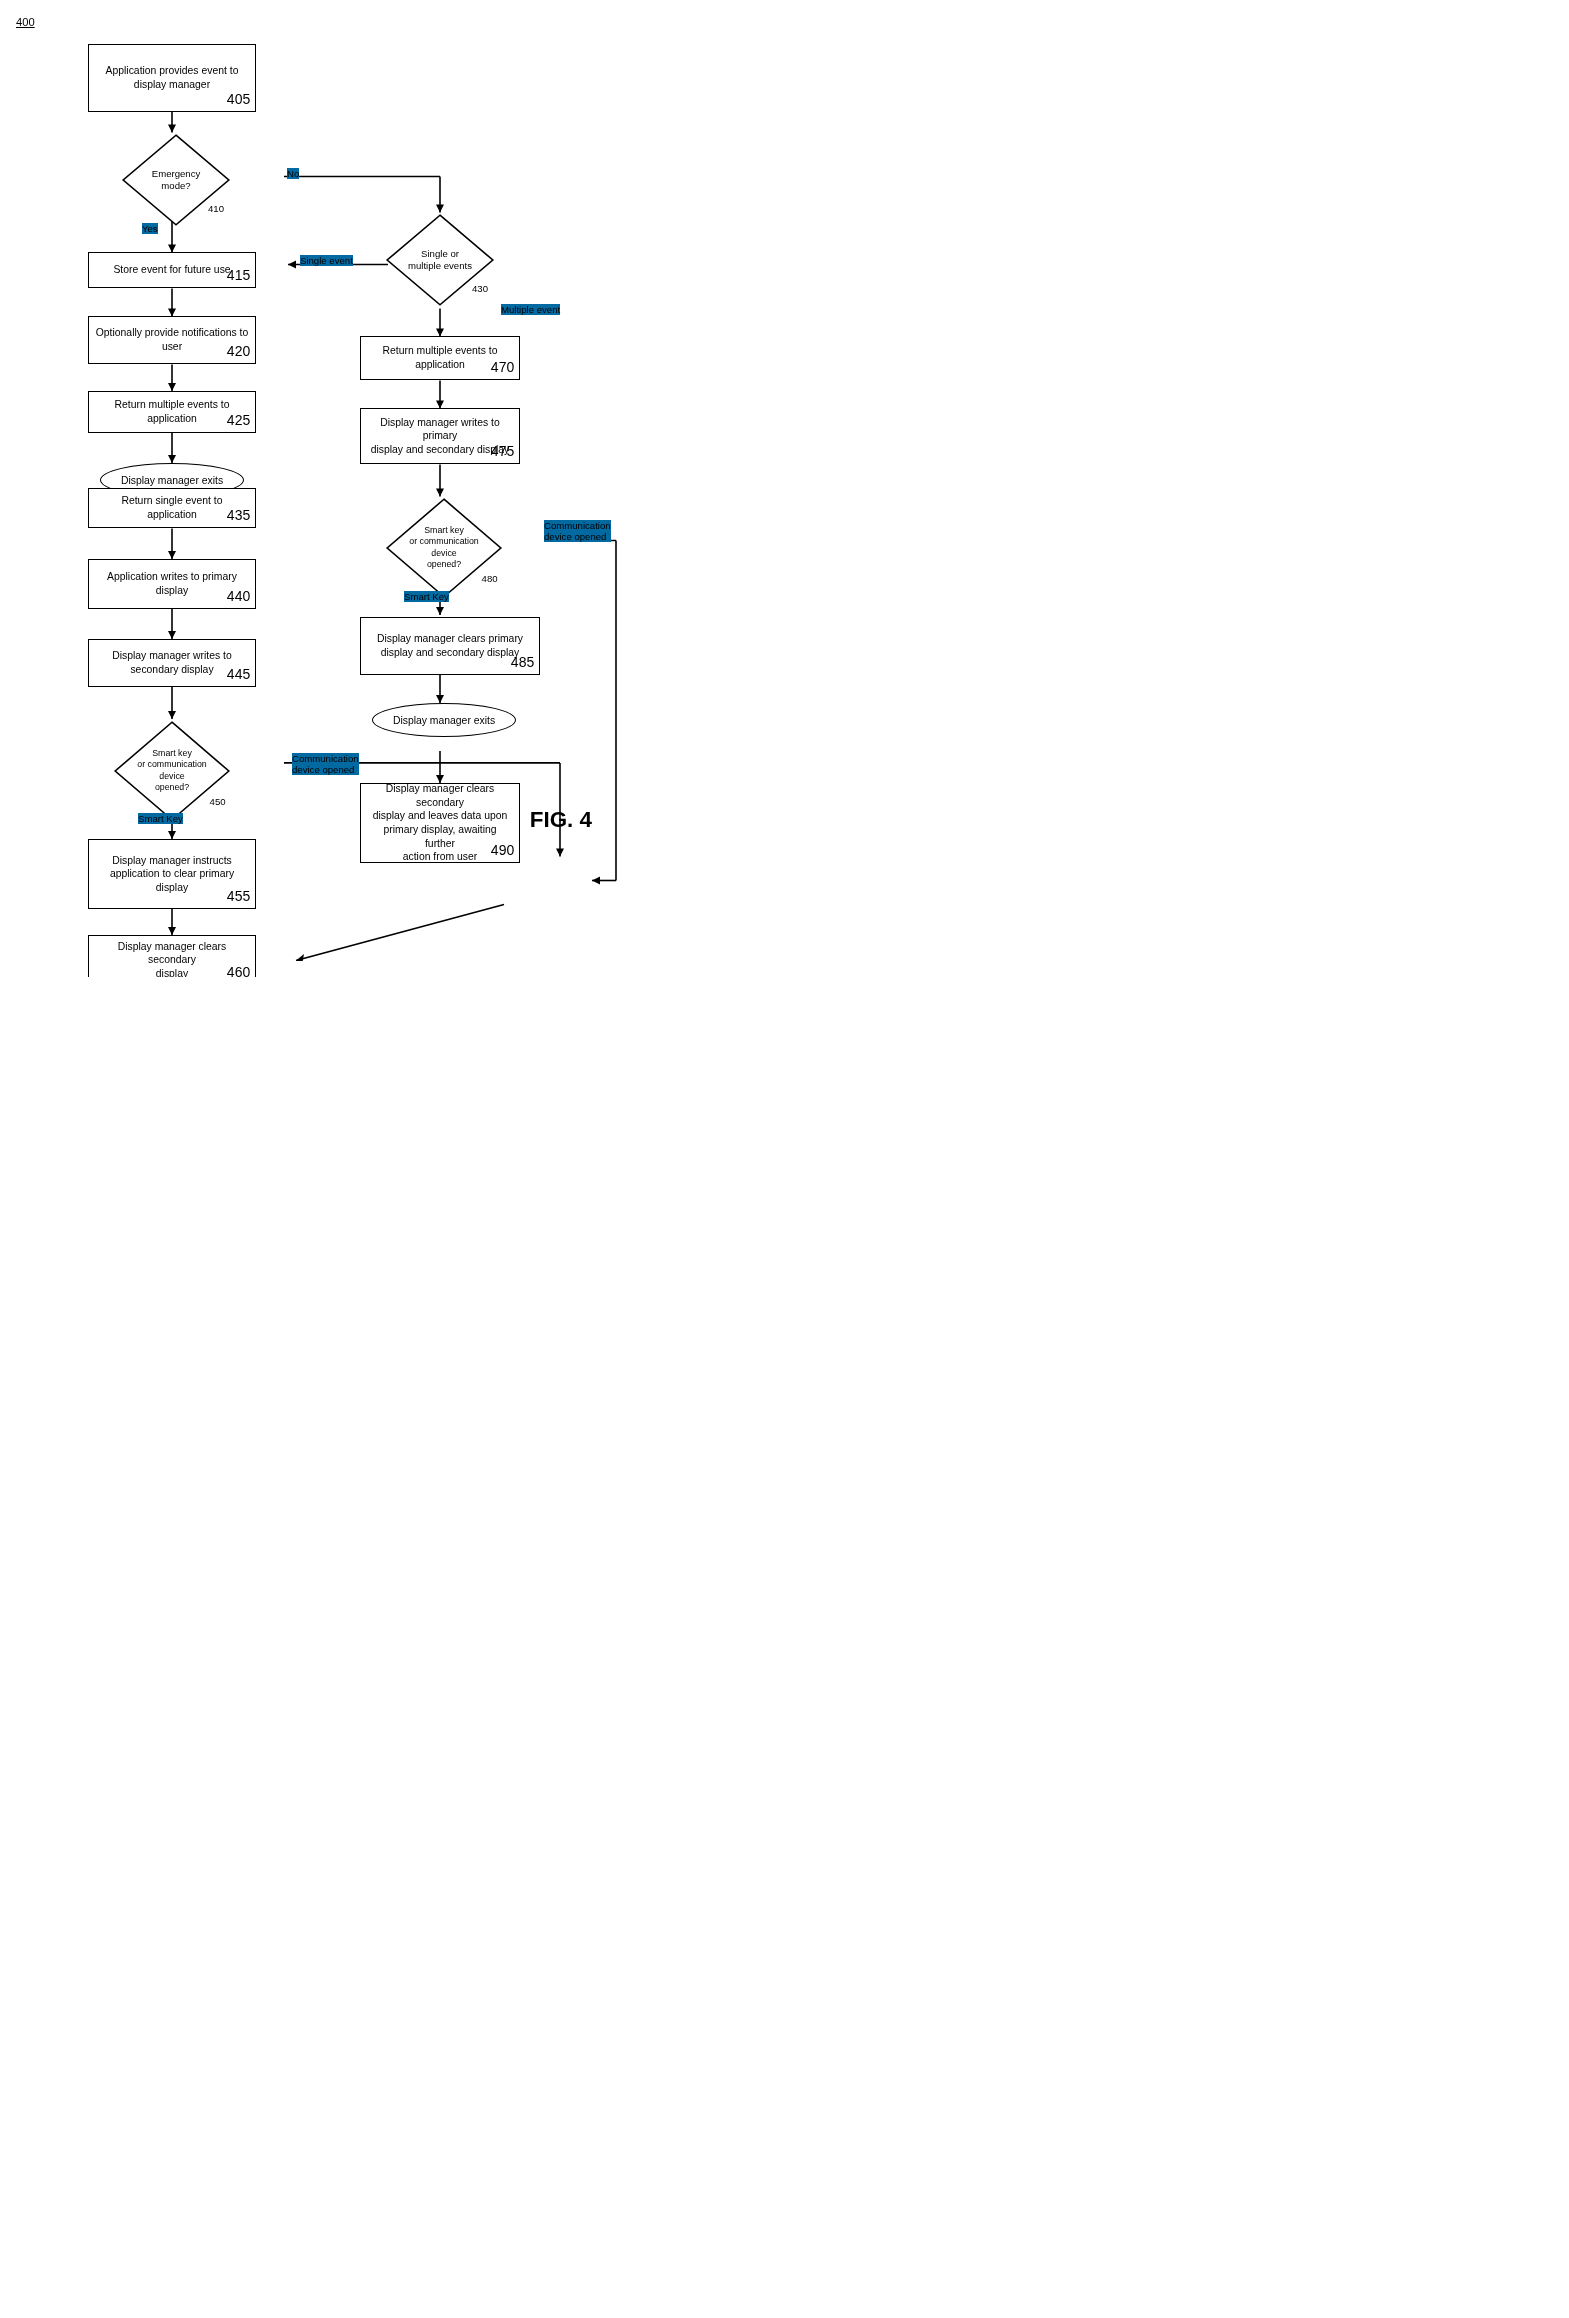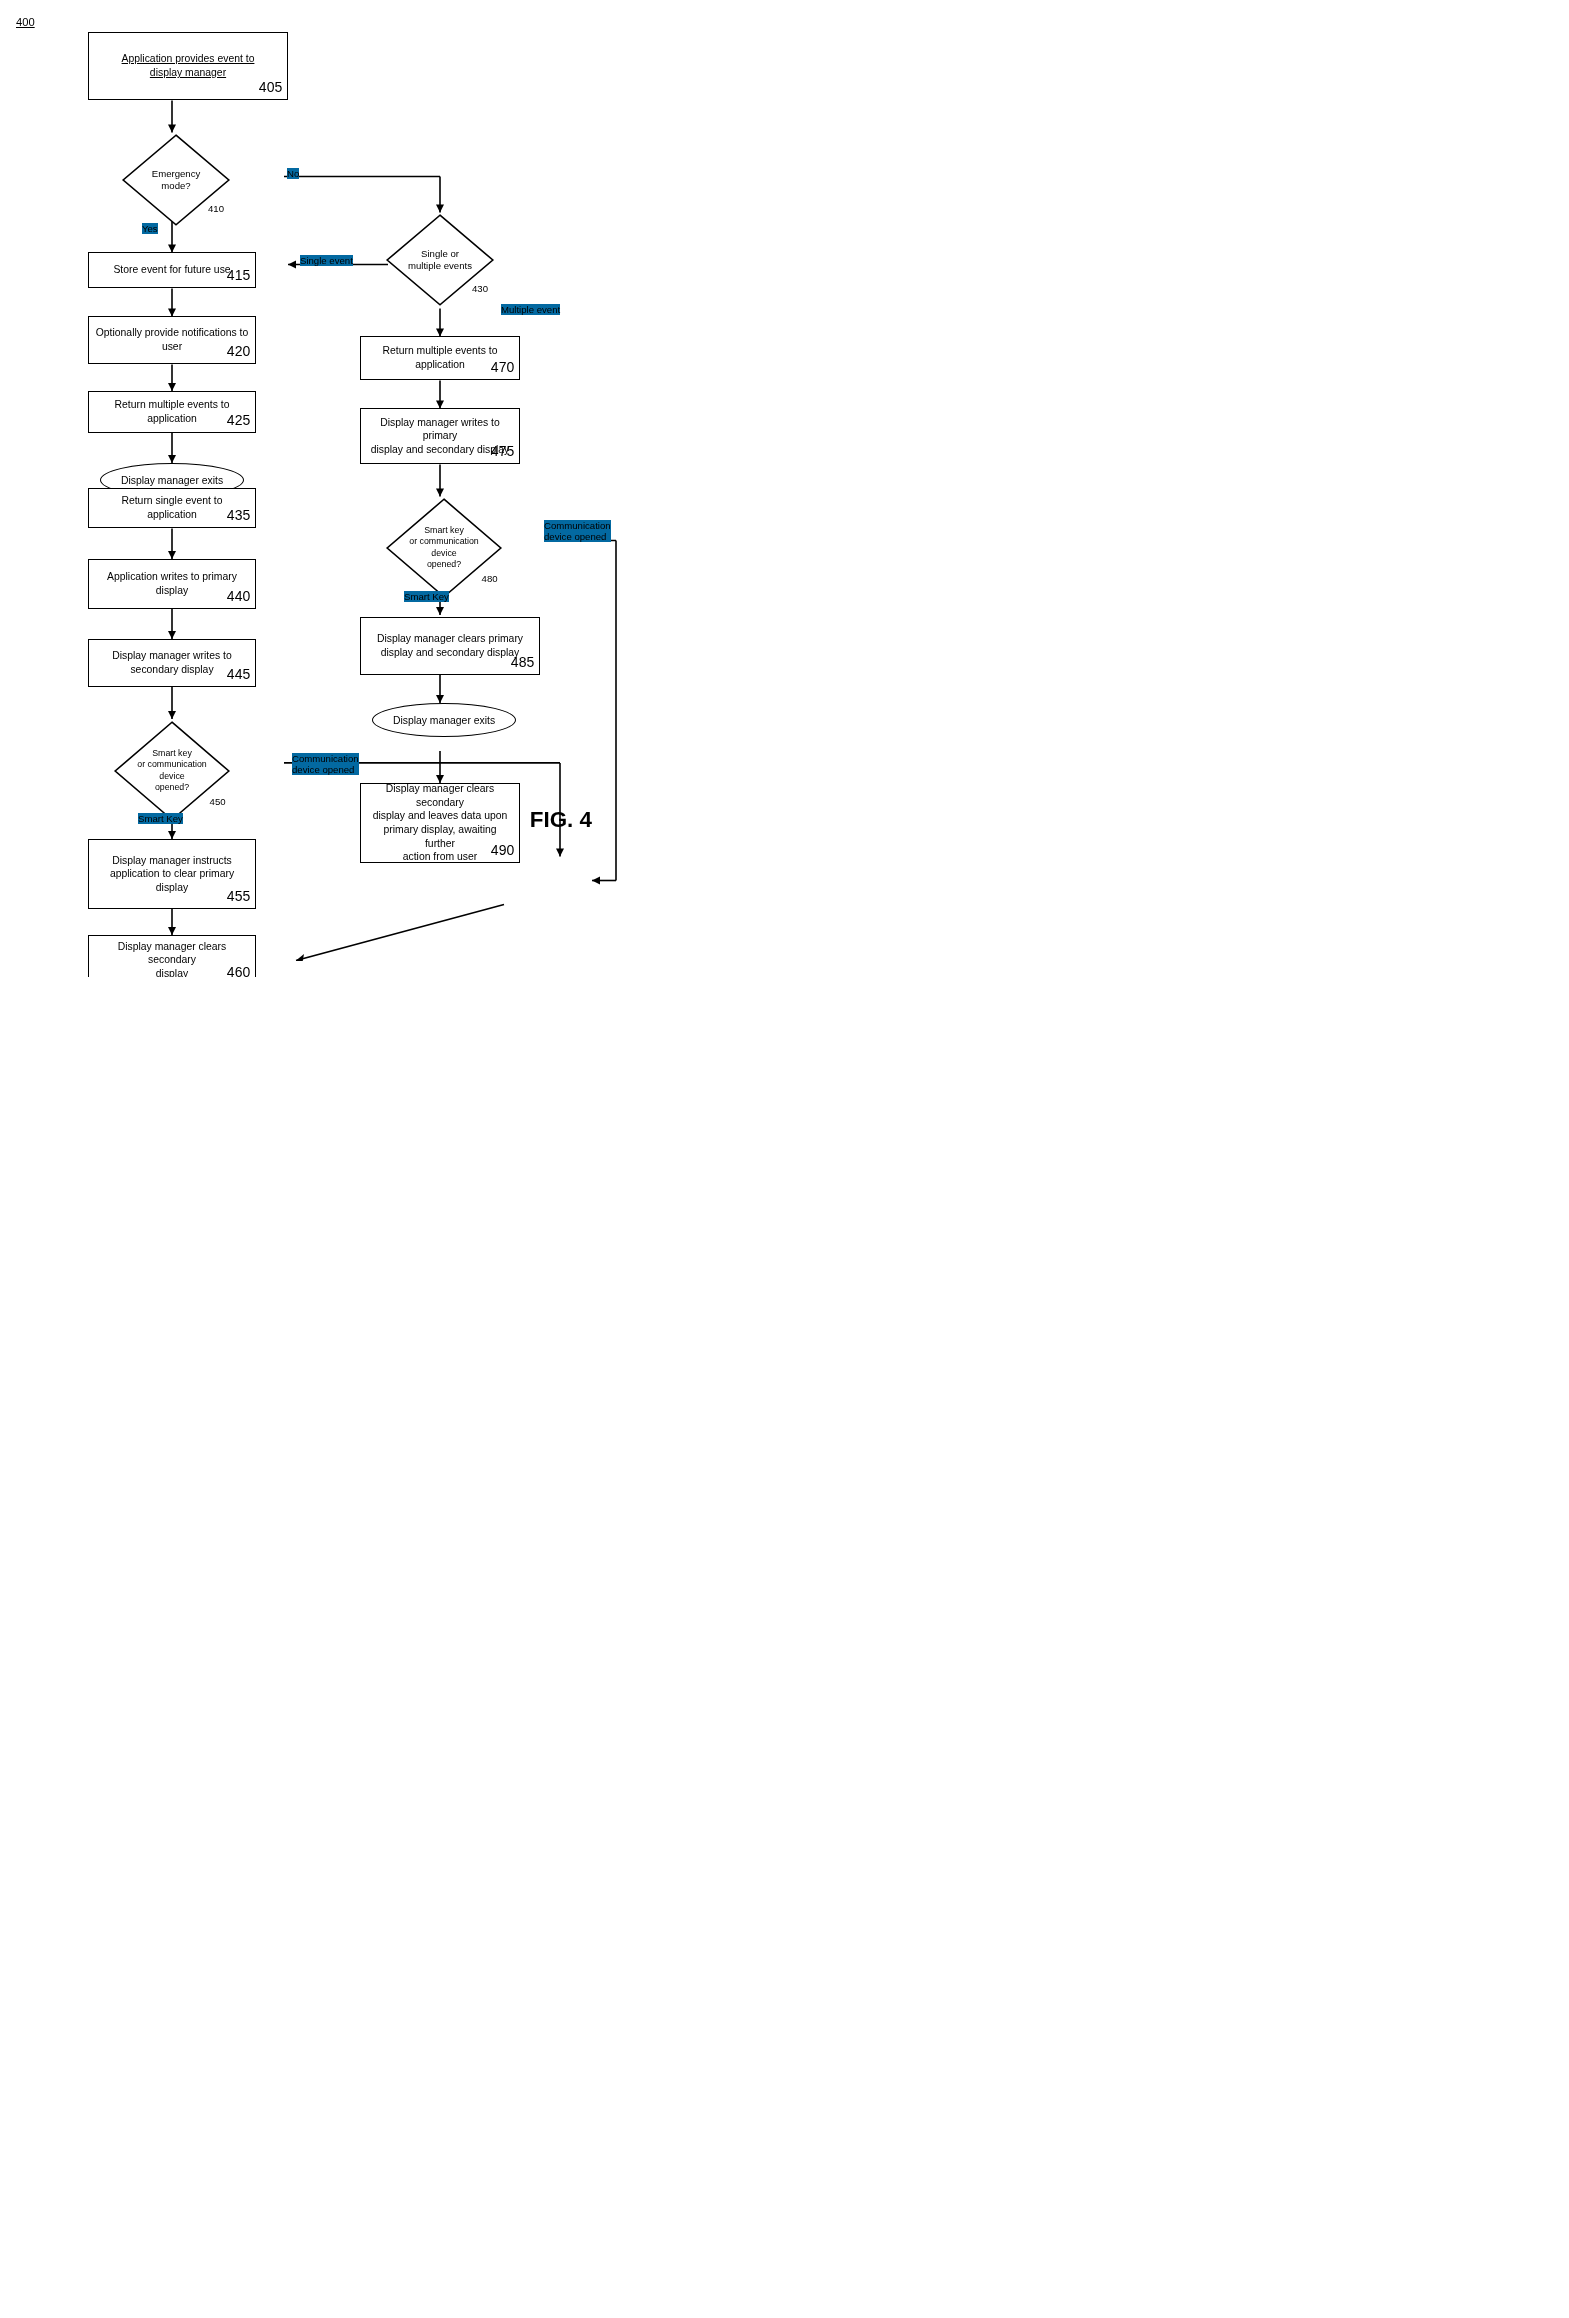--- a/index.html
+++ b/index.html
@@ -178,21 +178,21 @@
 
     <line x1="530" y1="820" x2="530" y2="858" stroke="#000" stroke-width="2"></line>
     <polygon points="530,858 525,848 535,848" fill="#000"></polygon>
 
     <line x1="530" y1="918" x2="530" y2="958" stroke="#000" stroke-width="2"></line>
 
     <polygon points="530,958 525,948 535,948" fill="#000"></polygon>
 
   </svg>
 
-  <div class="box" style="left:72px;top:16px;width:200px;height:68px;text-decoration:underline;">
+  <div class="box" style="left:72px;top:28px;width:168px;height:68px;">
     <span>Application provides event to<br>display manager</span>
     <span class="step-num">405</span>
   </div>
 
   <div class="diamond" style="left:104px;top:116px;">
     <svg class="diamond-inner" viewBox="0 0 140 120">
       <polygon points="70,4 136,60 70,116 4,60" fill="white" stroke="black" stroke-width="2"></polygon>
     </svg>
     <div class="diamond-text">Emergency<br>mode?</div>
     <span class="step-num">410</span>

